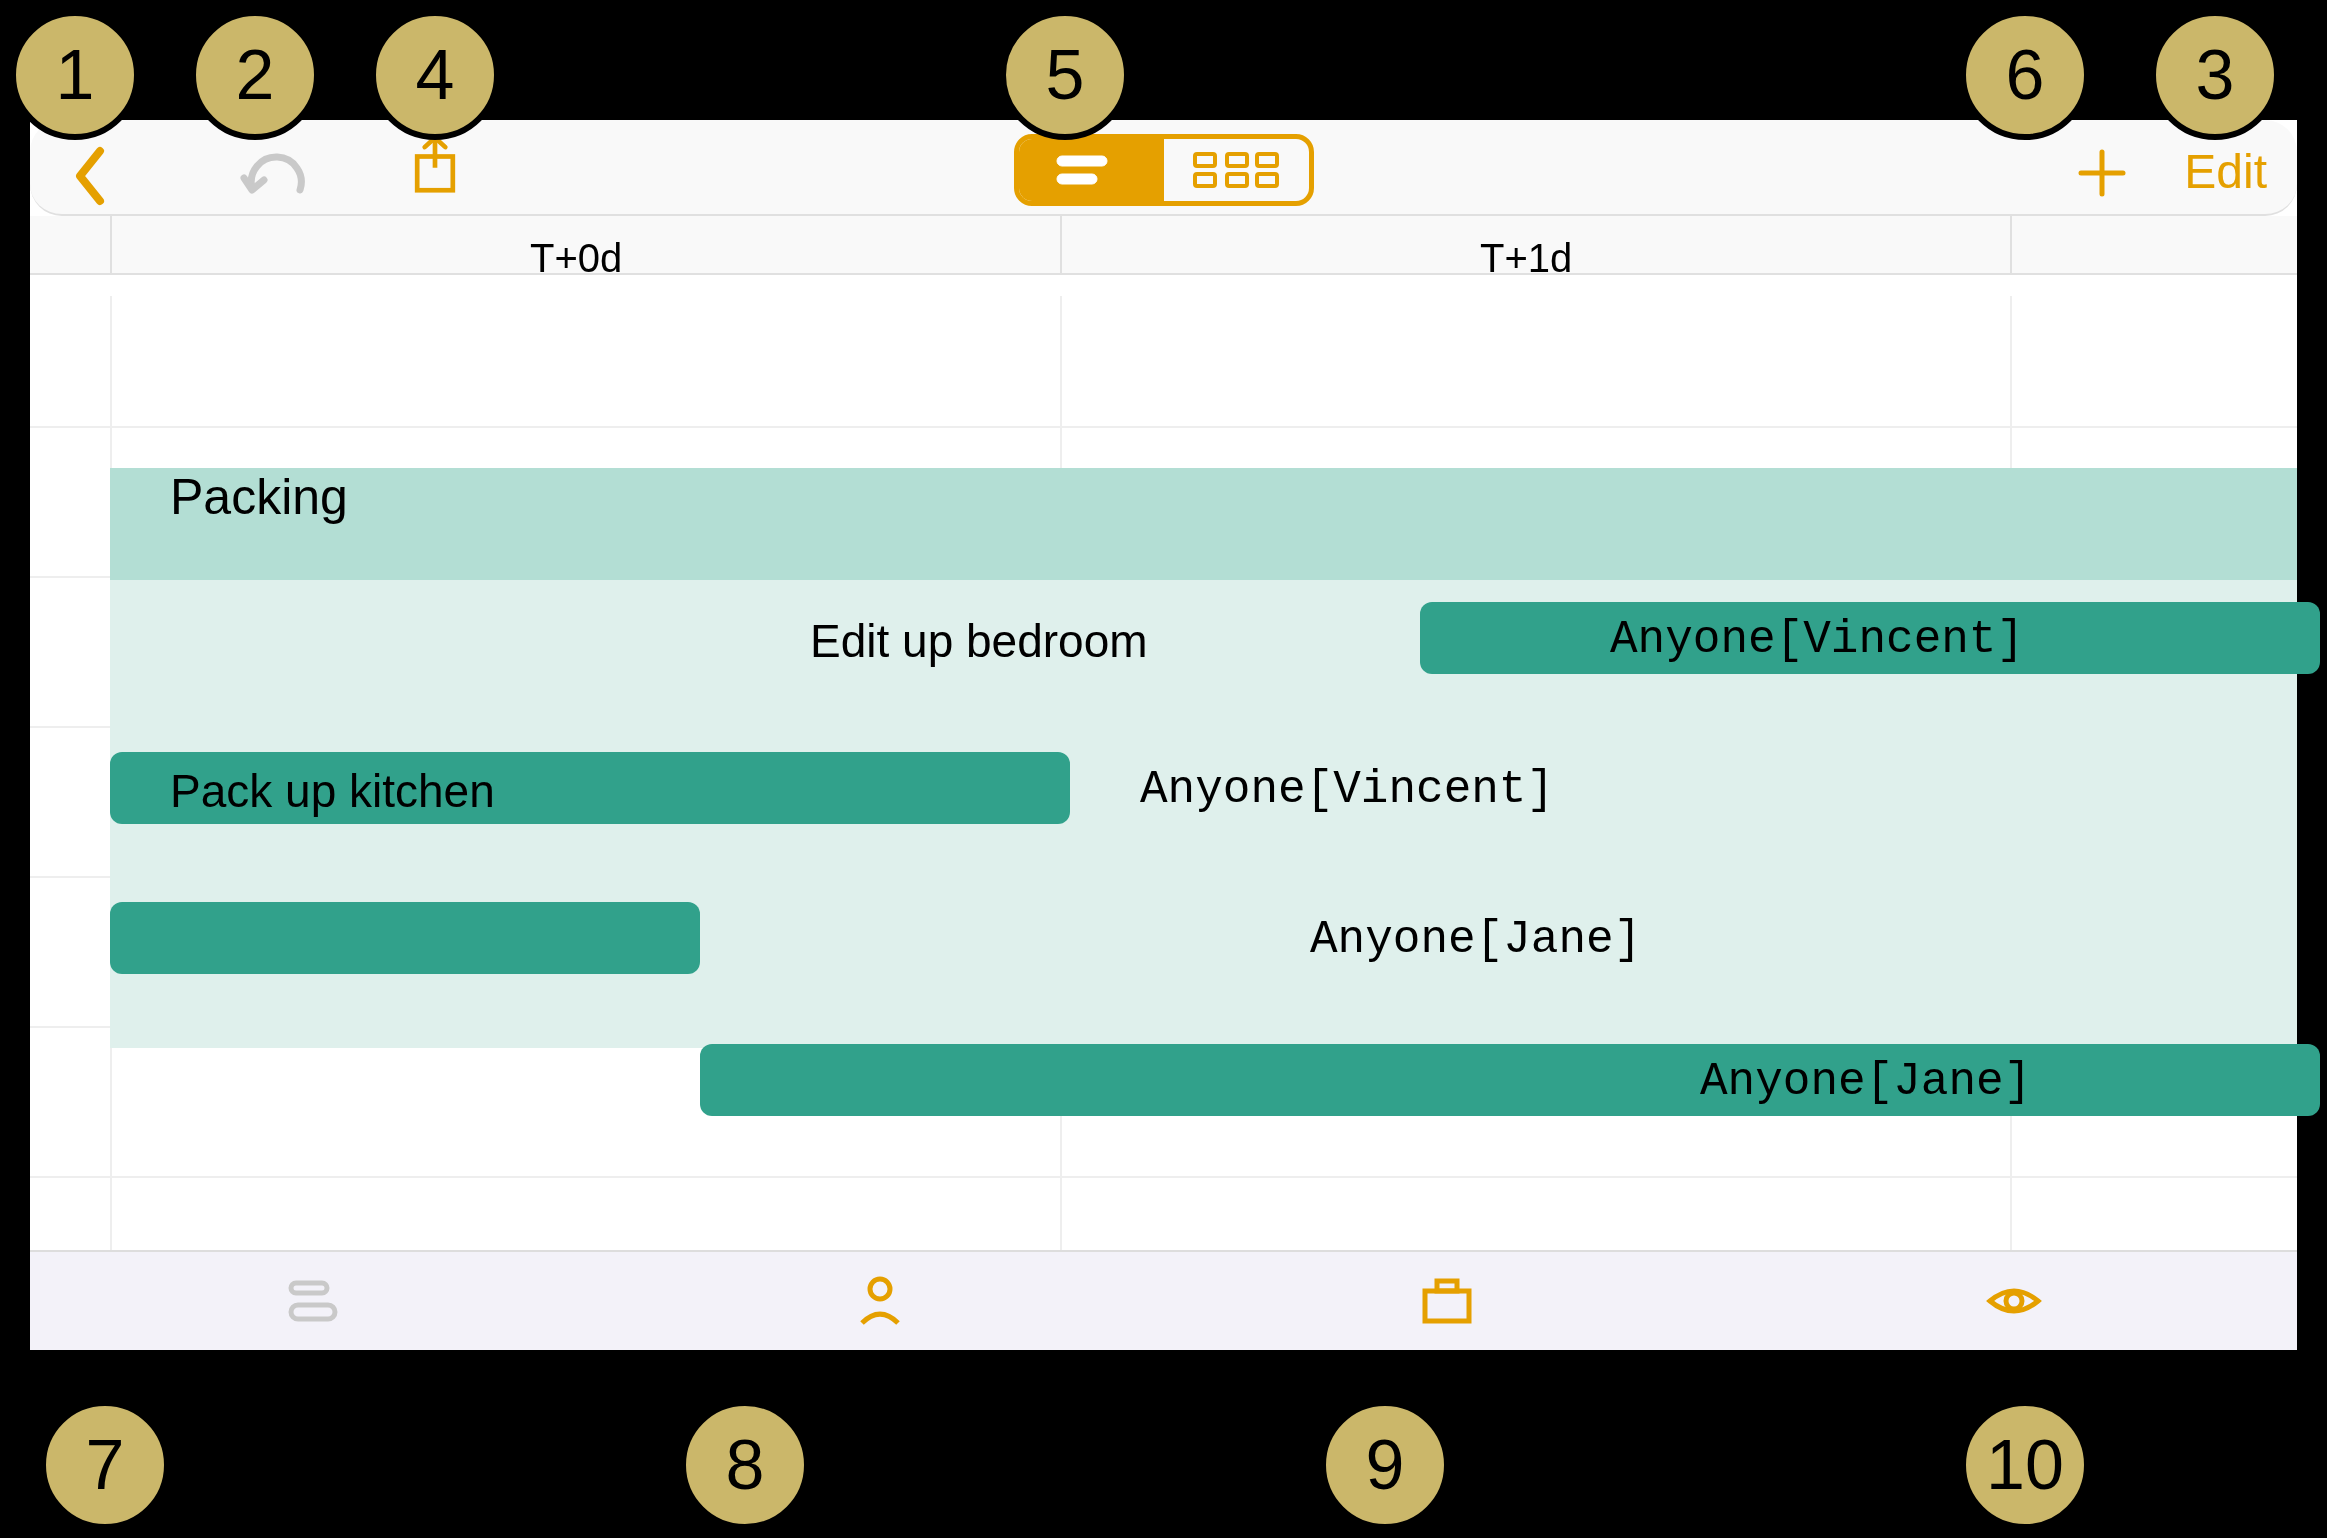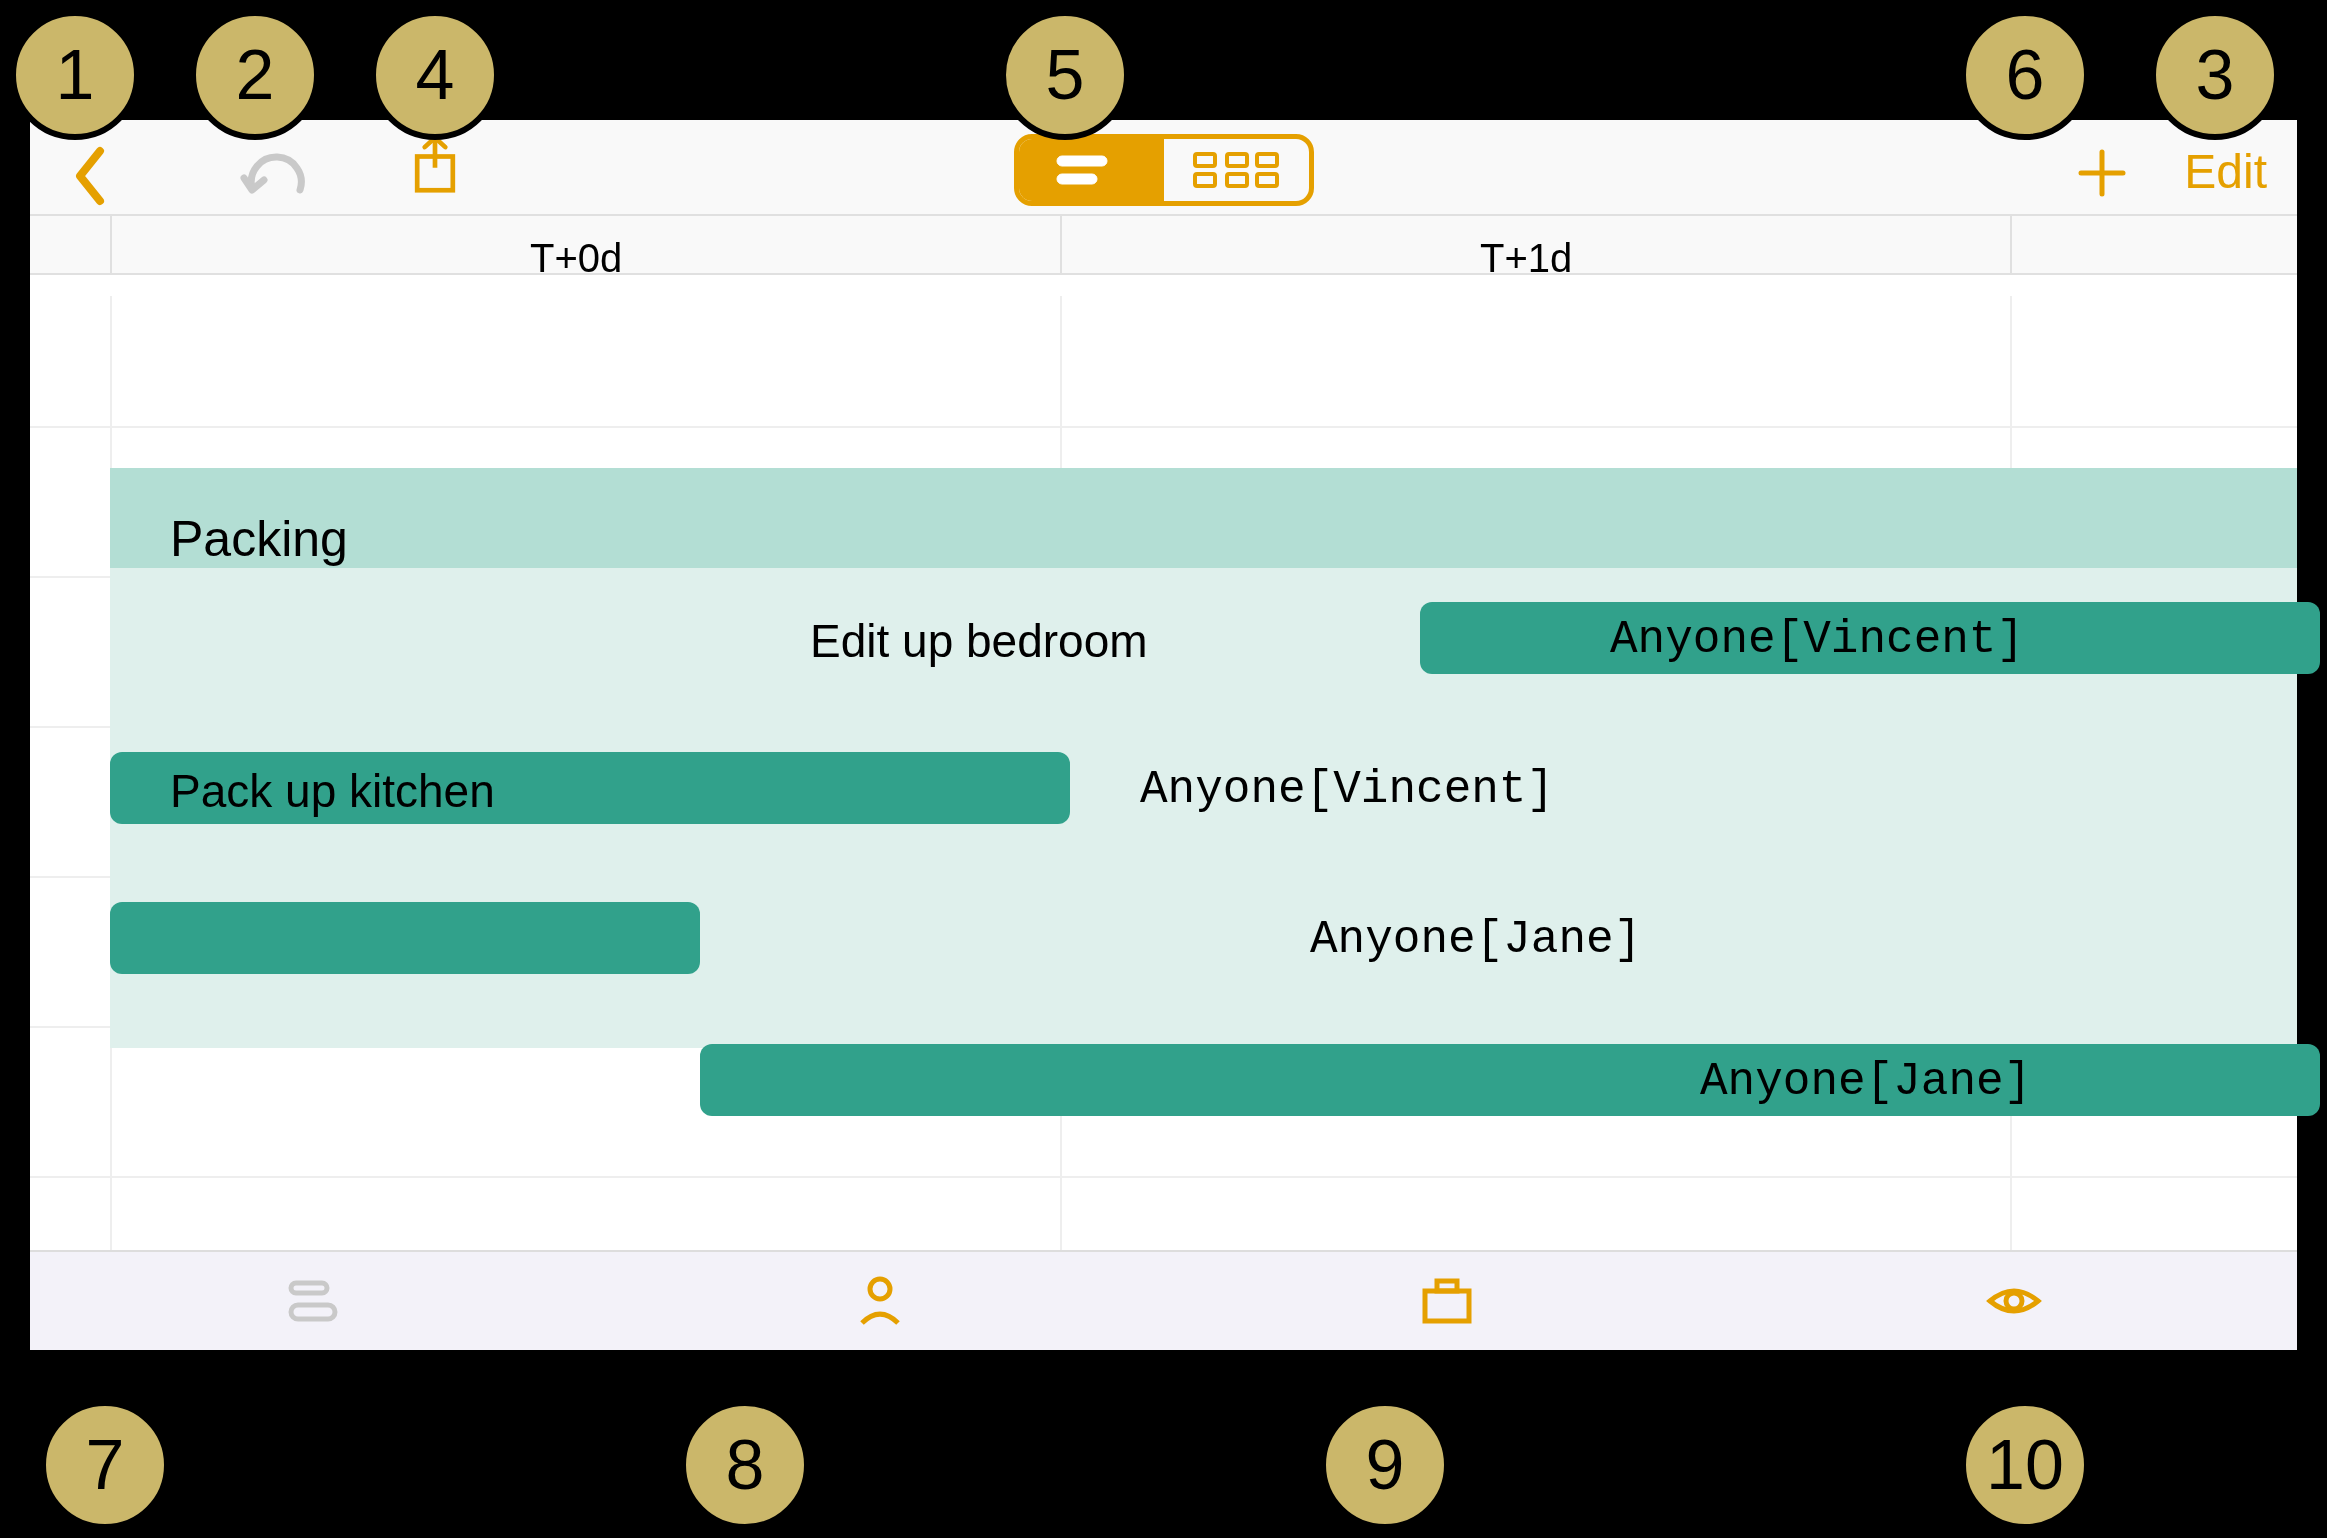--- a/index.html
+++ b/index.html
@@ -20,20 +20,21 @@
     background: #fff;
   }
 
   
   .topbar {
     position: absolute;
     top: 0; left: 0; right: 0;
     height: 96px;
     background: #f9f9f9;
     border-bottom: 2px solid #e0e0e0;
+    border-radius: 32px;
   }
   .tb-item { position:absolute; top: 18px; color:#e5a000; }
   .back-icon svg { width: 40px; height: 60px; }
   .undo-icon svg { width: 70px; height: 50px; }
   .share-icon svg { width: 50px; height: 60px; }
   .plus-icon svg { width: 50px; height: 50px; }
   .seg {
     position:absolute; top: 14px; left: 50%; transform: translateX(-50%);
     width: 300px; height: 72px;
     border: 5px solid #e5a000; border-radius: 18px;
@@ -72,23 +73,23 @@
   
   .group-band {
     position:absolute;
     left: 80px; right: 0;
     height: 580px;
     background: #dff0ec;
   }
   .group-header {
     position:absolute;
     left:0; top:0; right:0;
-    height: 100px;
+    height: 112px;
     background: #b3ded4;
-    display:flex; align-items:flex-end;
+    display:flex; align-items:flex-start;
     padding-left: 60px;
     font-size: 50px; color:#000;
   }
 
   
   .task-row {
     position:absolute; left:0; right:0; height:100px;
   }
   .task-bar {
     position:absolute; top:14px; height:72px;

